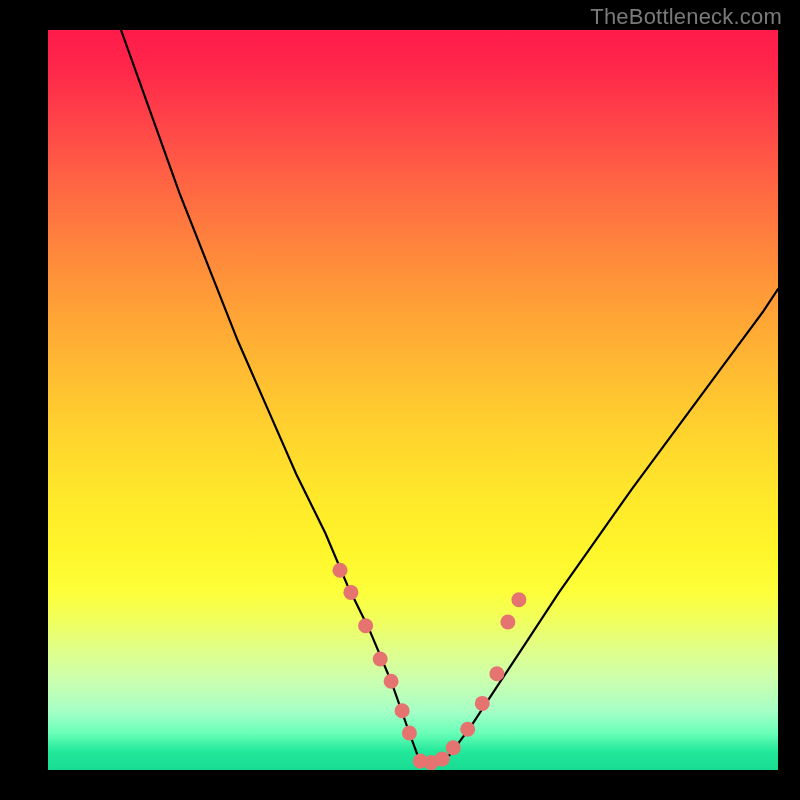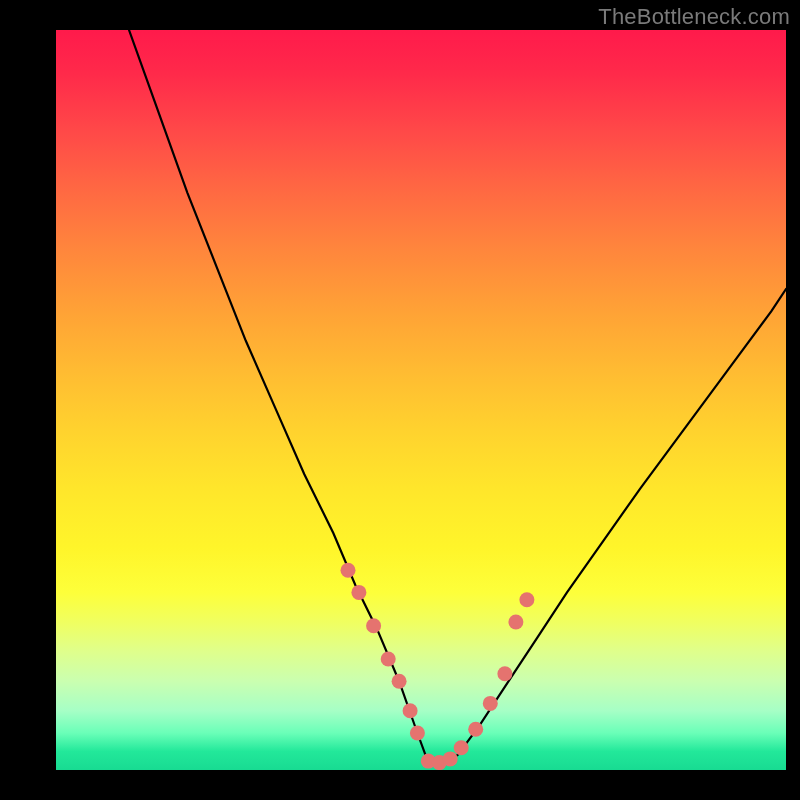--- a/index.html
+++ b/index.html
@@ -6,21 +6,21 @@
     margin: 0;
     padding: 0;
     width: 800px;
     height: 800px;
     background: #000;
     overflow: hidden;
     font-family: Arial, Helvetica, sans-serif;
   }
   .frame {
     position: absolute;
-    left: 16px;
+    left: 8px;
     top: 0;
     width: 784px;
     height: 800px;
     background: #000;
   }
   .plot {
     position: absolute;
     left: 40px;
     top: 30px;
     width: 730px;

